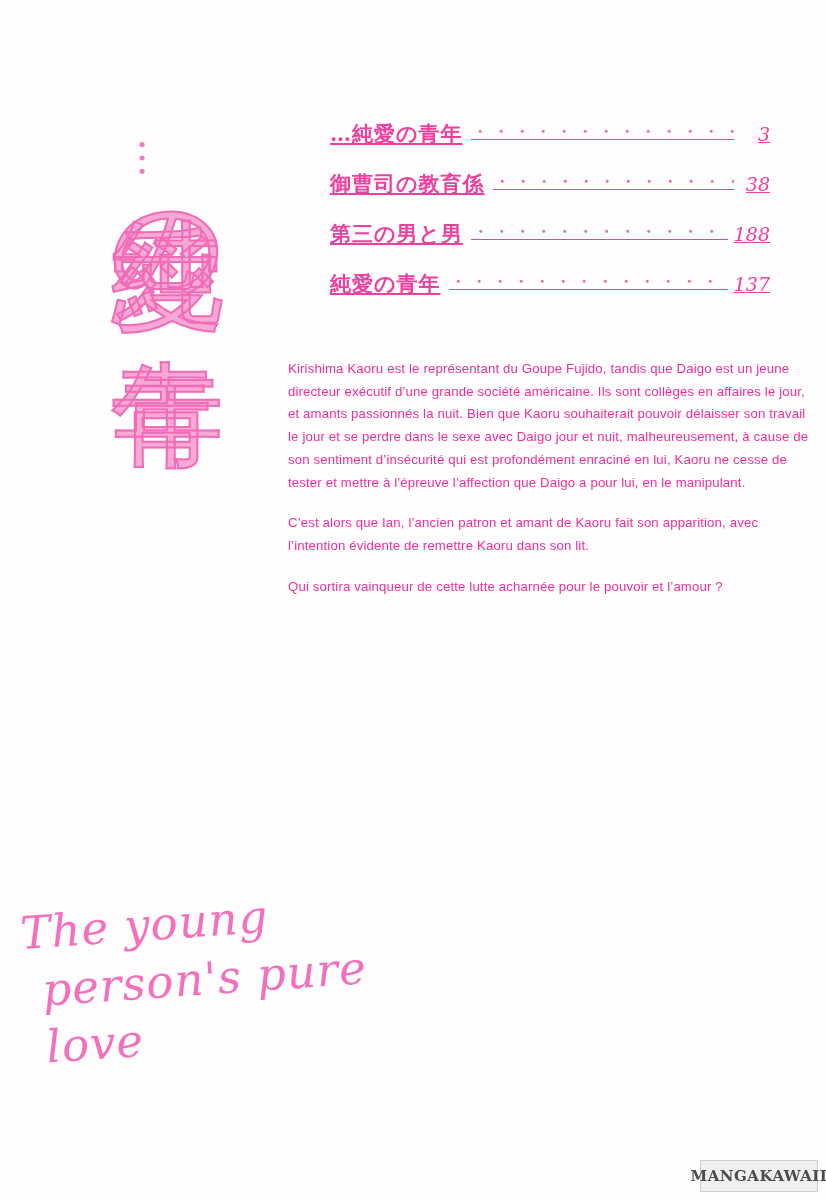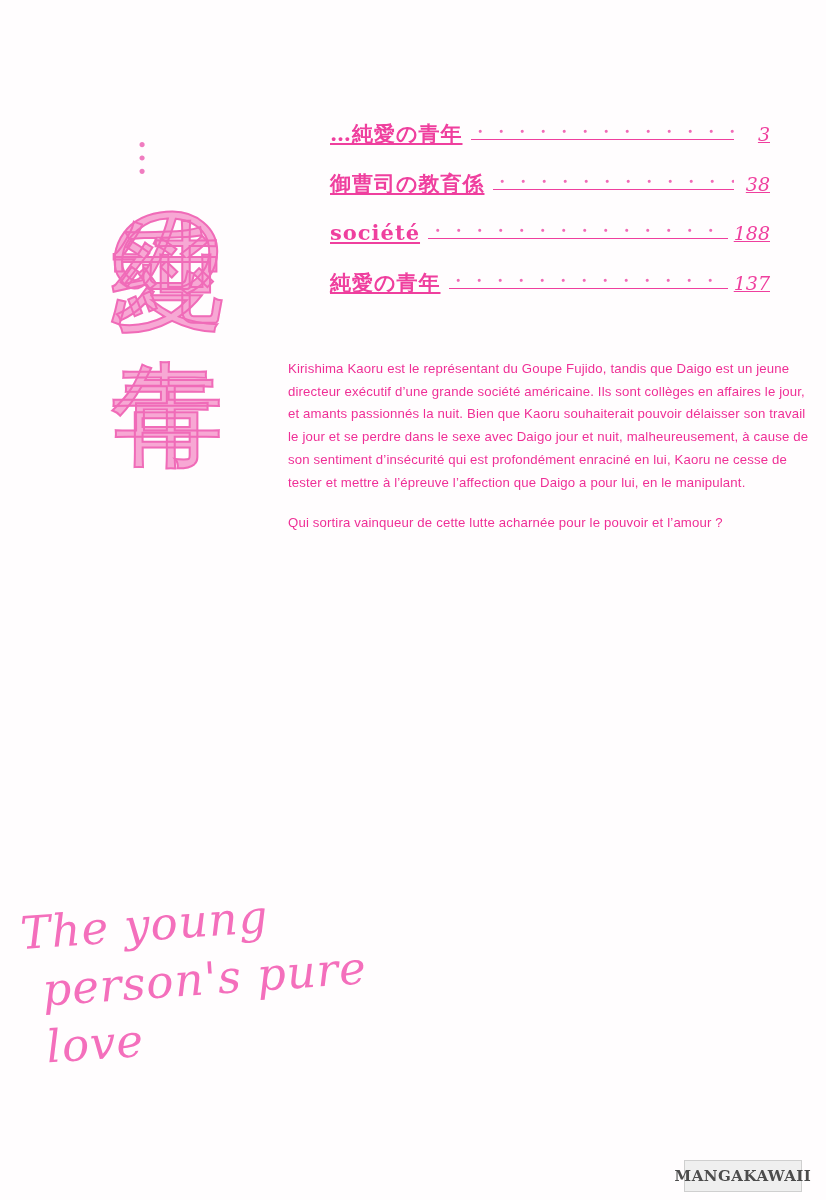--- a/index.html
+++ b/index.html
@@ -129,21 +129,21 @@
     letter-spacing: 0.15px;
   }
   .synopsis p {
     margin: 0 0 18px 0;
   }
   .synopsis p:last-child { margin-bottom: 16px; }
 
   
   .watermark {
     position: absolute;
-    right: 24px;
+    right: 8px;
     bottom: 8px;
     width: 116px;
     height: 30px;
     background: #efefef;
     border: 1px solid #cfcfcf;
     display: flex;
     align-items: center;
     justify-content: center;
     font-family: "DejaVu Serif", serif;
     font-size: 15px;
@@ -171,31 +171,32 @@
       <span class="toc-label">…純愛の青年</span>
       <span class="toc-leader">・・・・・・・・・・・・・・・・・・・・・・・・・・</span>
       <span class="toc-page">3</span>
     </div>
     <div class="toc-row">
       <span class="toc-label">御曹司の教育係</span>
       <span class="toc-leader">・・・・・・・・・・・・・・・・・・・・・・・・・</span>
       <span class="toc-page">38</span>
     </div>
     <div class="toc-row">
-      <span class="toc-label">société</span>
+      <span class="toc-label">第三の男と男</span>
       <span class="toc-leader">・・・・・・・・・・・・・・・・・・・・</span>
       <span class="toc-page">188</span>
     </div>
     <div class="toc-row">
       <span class="toc-label">純愛の青年</span>
       <span class="toc-leader">・・・・・・・・・・・・・・・・・・・・・・・・・・・・</span>
       <span class="toc-page">137</span>
     </div>
   </div>
 
   <div class="synopsis">
     <p>Kirishima Kaoru est le représentant du Goupe Fujido, tandis que Daigo est un jeune directeur exécutif d’une grande société américaine. Ils sont collèges en affaires le jour, et amants passionnés la nuit. Bien que Kaoru souhaiterait pouvoir délaisser son travail le jour et se perdre dans le sexe avec Daigo jour et nuit, malheureusement, à cause de son sentiment d’insécurité qui est profondément enraciné en lui, Kaoru ne cesse de tester et mettre à l’épreuve l’affection que Daigo a pour lui, en le manipulant.</p>
+    <p>C’est alors que Ian, l’ancien patron et amant de Kaoru fait son apparition, avec l’intention évidente de remettre Kaoru dans son lit.</p>
     <p>Qui sortira vainqueur de cette lutte  acharnée pour le pouvoir et l’amour ?</p>
   </div>
 
   <div class="watermark">MANGAKAWAII</div>
 
 </div>
 
 </body></html>

